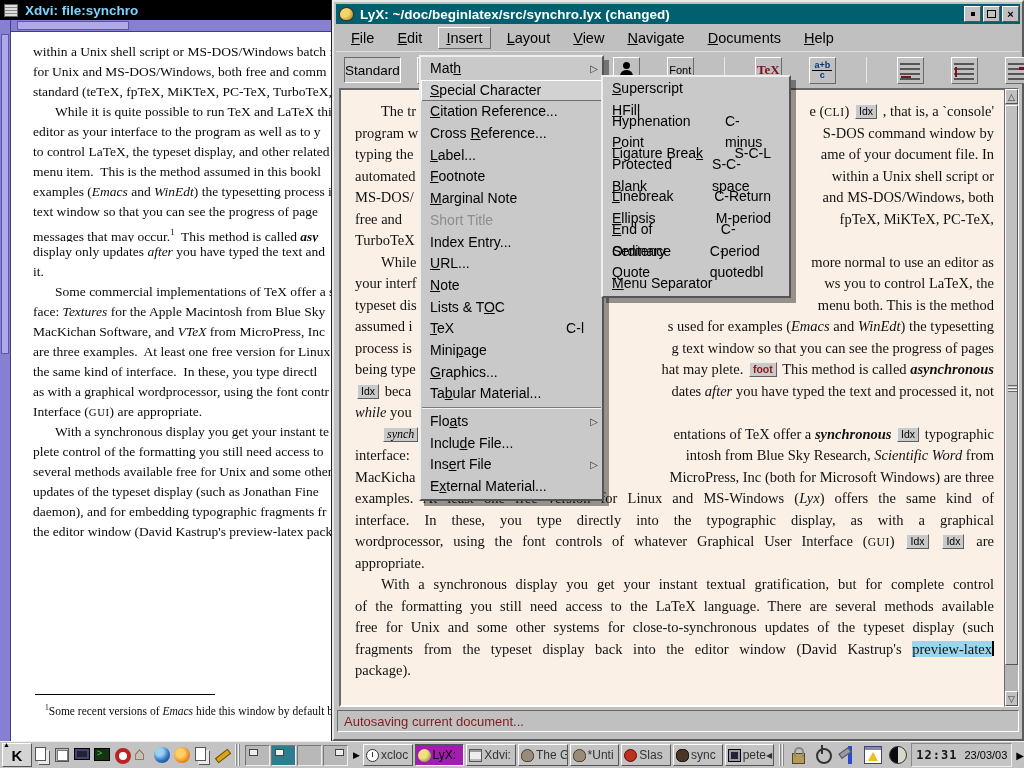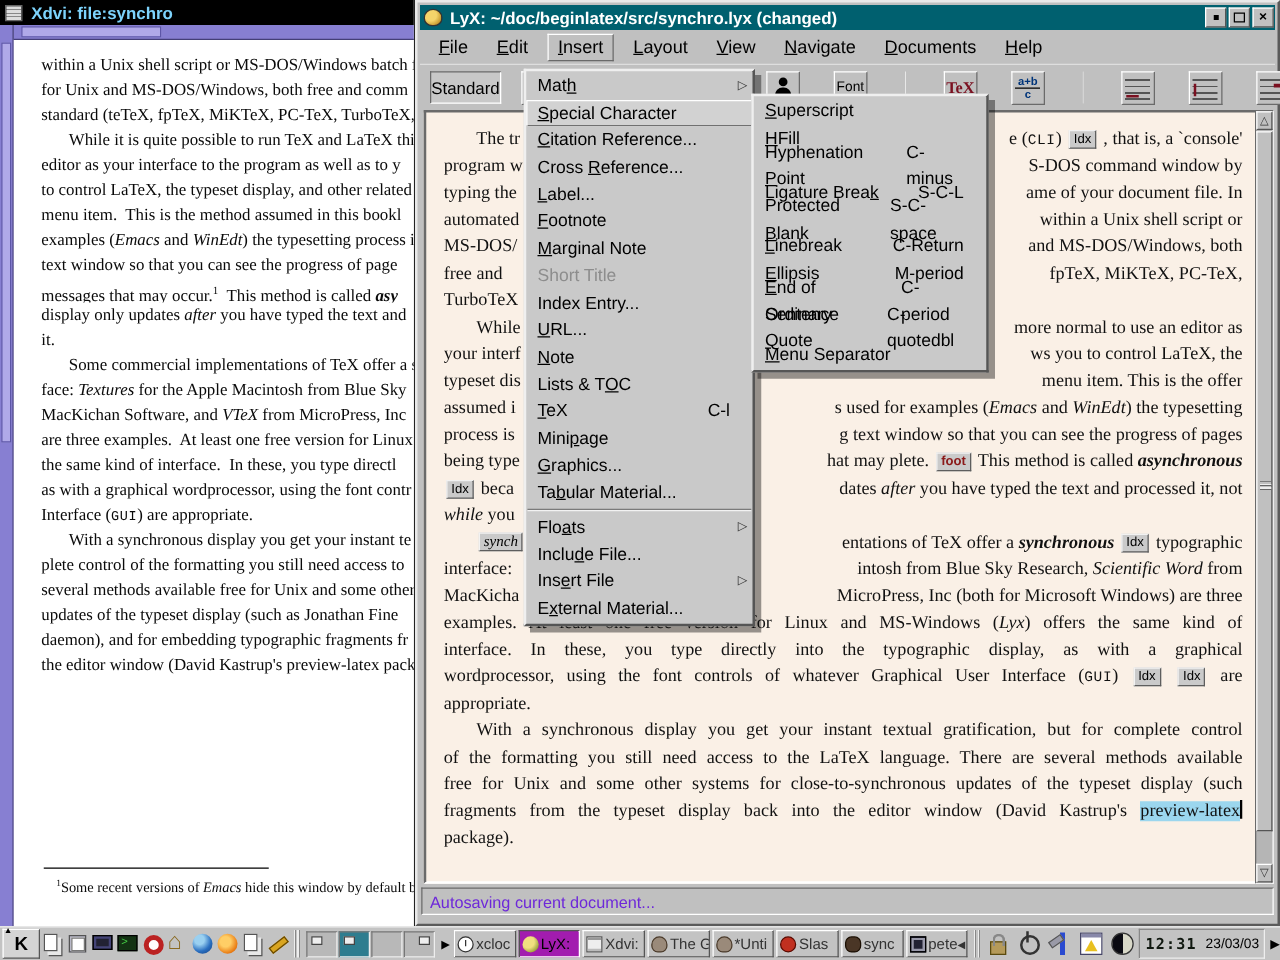--- a/index.html
+++ b/index.html
@@ -16,21 +16,21 @@
   .xdvi-hthumb { position:absolute; left:6px; top:1px; width:112px; height:9px; background:#b0a9e8; border:1px solid #5d56a8; }
   .xdvi-vscroll { position:absolute; left:0; top:20px; width:11px; bottom:0; background:#877fd2; border-right:1px solid #443f77; }
   .xdvi-vthumb { position:absolute; left:1px; top:14px; width:8px; height:320px; background:#b0a9e8; border:1px solid #5d56a8; }
   .xdvi-page { position:absolute; left:11px; top:32px; right:0; bottom:0; background:#fff; overflow:hidden;
     font-family:"Liberation Serif","DejaVu Serif",serif; font-size:13.5px; color:#0a0a0a; padding:10px 0 0 22px; }
   .xline { height:20px; line-height:20px; white-space:pre; overflow:hidden; }
   .xline.ind { text-indent:22px; }
   .fn-rule { position:absolute; left:24px; bottom:46px; width:180px; border-top:1px solid #000; }
   .fn-text { position:absolute; left:24px; bottom:22px; width:300px; font-size:11.5px; line-height:15px; white-space:pre; overflow:hidden; text-indent:10px; }
   .it { font-style:italic; } .bi { font-style:italic; font-weight:bold; }
-  .sc { font-size:0.8em; letter-spacing:0.5px;font-family:Liberation Mono, monospace; }
+  .sc { font-size:0.8em; letter-spacing:0.5px; }
   .sup { vertical-align:super; font-size:0.65em; }
 
   
   .lyx-win { position:absolute; left:332px; top:0; width:692px; height:741px; background:#c0c0c0;
     border:2px solid; border-color:#e9e9e9 #5a5a5a #5a5a5a #e9e9e9; }
   .lyx-title { position:absolute; left:2px; top:2px; right:2px; height:20px; background:#00606f; color:#fff;
     display:flex; align-items:center; font-weight:bold; font-size:13.5px; padding-left:3px; }
   .lyx-appicon { width:15px; height:14px; border-radius:50% 50% 45% 45%; background:radial-gradient(circle at 35% 35%, #f4d46a 0 40%, #c79a30 75%, #7c5a14); border:1px solid #333; margin-right:6px; }
   .lyx-title-text { flex:1; white-space:nowrap; overflow:hidden; }
   .tb-btns { display:flex; gap:2px; margin-right:1px; }
@@ -97,21 +97,21 @@
   .lyx-scroll { position:absolute; right:3px; top:86px; width:15px; height:619px; background:#b5b5b5;
     border:1px solid; border-color:#6a6a6a #fff #fff #6a6a6a; }
   .sc-up,.sc-down { position:absolute; left:0; width:13px; height:15px; background:#c0c0c0; border:1px solid; border-color:#fff #555 #555 #fff;
     display:flex; align-items:center; justify-content:center; font-size:9px; color:#333; }
   .sc-up { top:0; } .sc-down { bottom:0; }
   .sc-thumb { position:absolute; left:0; top:16px; width:13px; height:560px; background:#c0c0c0; border:1px solid; border-color:#fff #555 #555 #fff; }
   .sc-grip { position:absolute; left:2px; top:50%; width:9px; height:7px;
     background:repeating-linear-gradient(0deg,#666 0 1px,#eee 1px 2px,transparent 2px 3px); }
 
   .lyx-status { position:absolute; left:3px; right:3px; bottom:7px; height:22px; background:#c0c0c0;
-    border:1px solid; border-color:#6a6a6a #fff #fff #6a6a6a; font-size:13px; display:flex; align-items:center; padding-left:6px; color:#6d28d9; }
+    border:1px solid; border-color:#6a6a6a #fff #fff #6a6a6a; font-size:13px; display:flex; align-items:center; padding-left:6px; color:#7f1d1d; }
 
   
   .menu { position:absolute; background:#c9c9c9; border:2px solid; border-color:#efefef #555 #555 #efefef;
     box-shadow:5px 5px 0 rgba(0,0,0,0.4); font-size:14px; padding:1px 0; z-index:50; }
   #insert-menu { left:419px; top:55px; width:185px; }
   #spchar-menu { left:601px; top:75px; width:190px; }
   .mitem { height:21.7px; line-height:21.7px; display:flex; align-items:center; padding:0 18px 0 9px; position:relative; color:#000; }
   .mitem.sel { background:#d2d2d2; box-shadow:inset 1px 1px 0 #fff, inset -1px -1px 0 #707070; }
   .mitem.dis { color:#8d8d8d; }
   .mkey { margin-left:auto; padding-left:12px; }
@@ -300,21 +300,21 @@
     <div class="lyx-doc" id="lyx-doc">
         <div class="dline split ind"><span class="lf"><span>The tr</span></span><span class="rf"><span>e (</span><span class="sc">CLI</span><span>) </span><span class="inset">Idx</span><span> , that is, a `console'</span></span></div>
         <div class="dline split"><span class="lf"><span>program w</span></span><span class="rf"><span>S-DOS command window by</span></span></div>
         <div class="dline split"><span class="lf"><span>typing the</span></span><span class="rf"><span>ame of your document file. In</span></span></div>
         <div class="dline split"><span class="lf"><span>automated</span></span><span class="rf"><span>within a Unix shell script or</span></span></div>
         <div class="dline split"><span class="lf"><span>MS-DOS/</span></span><span class="rf"><span>and MS-DOS/Windows, both</span></span></div>
         <div class="dline split"><span class="lf"><span>free and</span></span><span class="rf"><span>fpTeX, MiKTeX, PC-TeX,</span></span></div>
         <div class="dline split"><span class="lf"><span>TurboTeX</span></span><span class="rf"></span></div>
         <div class="dline split ind"><span class="lf"><span>While</span></span><span class="rf"><span>more normal to use an editor as</span></span></div>
         <div class="dline split"><span class="lf"><span>your interf</span></span><span class="rf"><span>ws you to control LaTeX, the</span></span></div>
-        <div class="dline split"><span class="lf"><span>typeset dis</span></span><span class="rf"><span>menu item. This is the offer</span></span></div>
+        <div class="dline split"><span class="lf"><span>typeset dis</span></span><span class="rf"><span>menu both. This is the method</span></span></div>
         <div class="dline split"><span class="lf"><span>assumed i</span></span><span class="rf"><span>s used for examples (</span><span class="it">Emacs</span><span> and </span><span class="it">WinEdt</span><span>) the typesetting</span></span></div>
         <div class="dline split"><span class="lf"><span>process is</span></span><span class="rf"><span>g text window so that you can see the progress of pages</span></span></div>
         <div class="dline split"><span class="lf"><span>being type</span></span><span class="rf"><span>hat may plete. </span><span class="inset foot">foot</span><span> This method is called </span><span class="bi">asynchronous</span></span></div>
         <div class="dline split"><span class="lf"><span class="inset">Idx</span><span> beca</span></span><span class="rf"><span>dates </span><span class="it">after</span><span> you have typed the text and processed it, not</span></span></div>
         <div class="dline split"><span class="lf"><span class="it">while</span><span> you</span></span><span class="rf"></span></div>
         <div class="dline split ind"><span class="lf"><span class="inset lbl">synch</span></span><span class="rf"><span>entations of TeX offer a </span><span class="bi">synchronous</span><span> </span><span class="inset">Idx</span><span> typographic</span></span></div>
         <div class="dline split"><span class="lf"><span>interface:</span></span><span class="rf"><span>intosh from Blue Sky Research, </span><span class="it">Scientific Word</span><span> from</span></span></div>
         <div class="dline split"><span class="lf"><span>MacKicha</span></span><span class="rf"><span>MicroPress, Inc (both for Microsoft Windows) are three</span></span></div>
         <div class="dline full"><span>examples. At least one free version for Linux and MS-Windows (</span><span class="it">Lyx</span><span>) offers the same kind of</span></div>
         <div class="dline full"><span>interface. In these, you type directly into the typographic display, as with a graphical</span></div>

